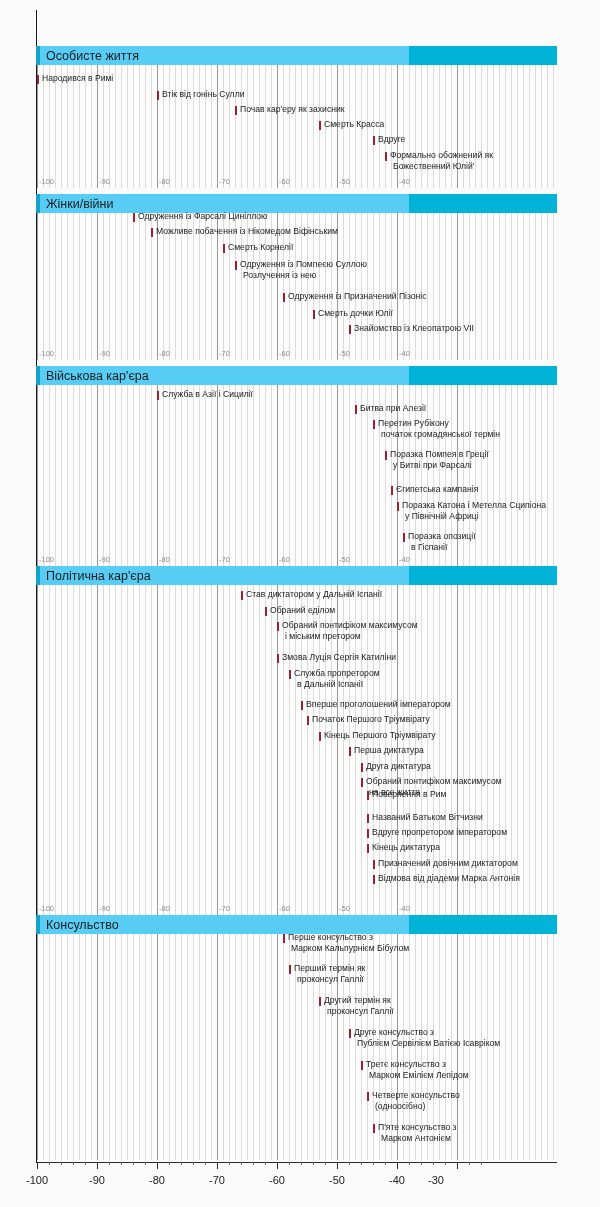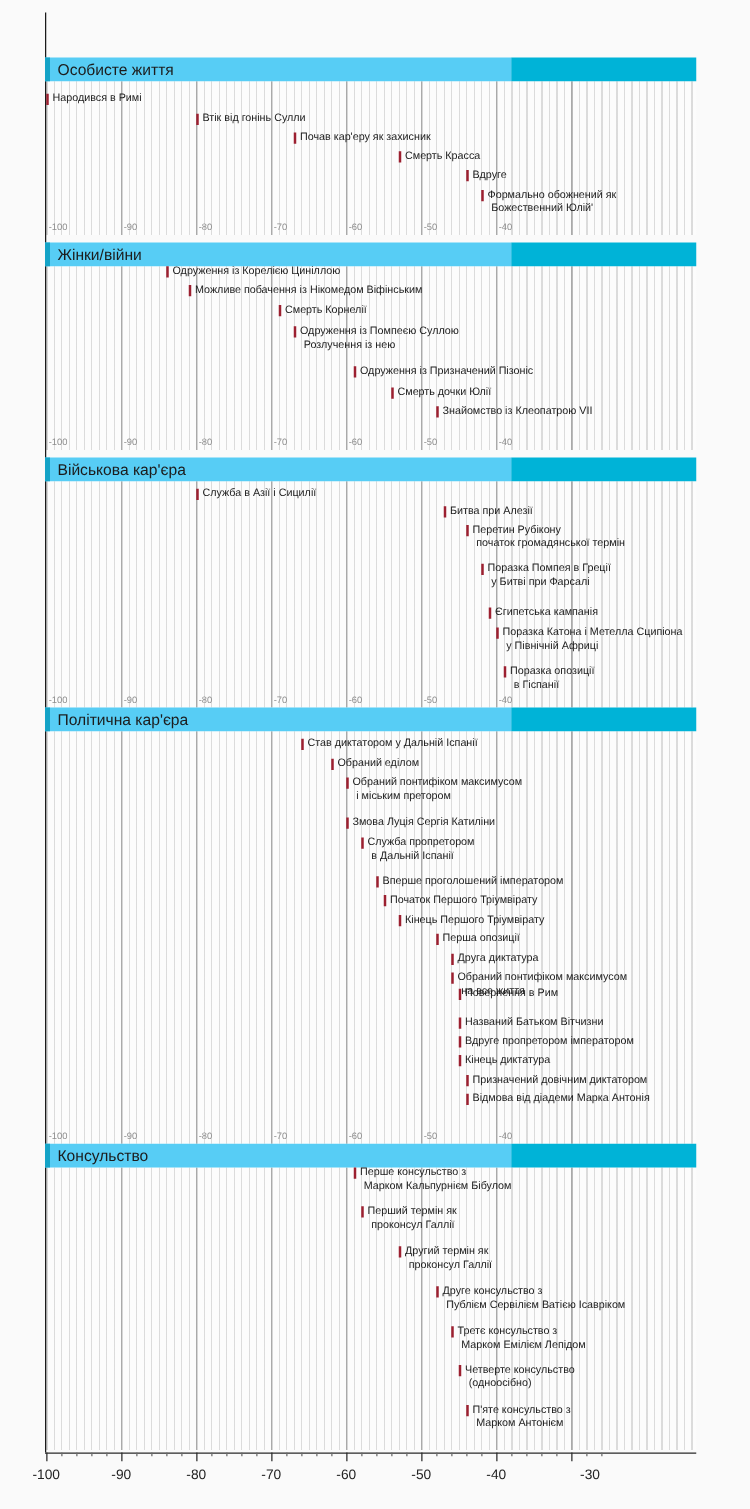--- a/index.html
+++ b/index.html
@@ -146,21 +146,21 @@
           <span style="left: 37px;">-100</span>
           <span style="left: 97px;">-90</span>
           <span style="left: 157px;">-80</span>
           <span style="left: 217px;">-70</span>
           <span style="left: 277px;">-60</span>
           <span style="left: 337px;">-50</span>
           <span style="left: 397px;">-40</span>
         </div>
         <div class="ev" style="left: 133px; top: 211px;">
           <span class="tick"></span>
-          <span class="lbl">Одруження із Корелією Циніллою</span>
+          <span class="lbl">Одруження із Фарсалі Циніллою</span>
         </div>
         <div class="ev" style="left: 151px; top: 226px;">
           <span class="tick"></span>
           <span class="lbl">Можливе побачення із Нікомедом Віфінським</span>
         </div>
         <div class="ev" style="left: 223px; top: 242px;">
           <span class="tick"></span>
           <span class="lbl">Смерть Корнелії</span>
         </div>
         <div class="ev" style="left: 235px; top: 259px;">
@@ -288,21 +288,21 @@
         <div class="ev" style="left: 307px; top: 714px;">
           <span class="tick"></span>
           <span class="lbl">Початок Першого Тріумвірату</span>
         </div>
         <div class="ev" style="left: 319px; top: 730px;">
           <span class="tick"></span>
           <span class="lbl">Кінець Першого Тріумвірату</span>
         </div>
         <div class="ev" style="left: 349px; top: 745px;">
           <span class="tick"></span>
-          <span class="lbl">Перша опозиції</span>
+          <span class="lbl">Перша диктатура</span>
         </div>
         <div class="ev" style="left: 361px; top: 761px;">
           <span class="tick"></span>
           <span class="lbl">Друга диктатура</span>
         </div>
         <div class="ev" style="left: 361px; top: 776px;">
           <span class="tick"></span>
           <span class="lbl">Обраний понтифіком максимусом<span class="l2">на все життя</span></span>
         </div>
         <div class="ev" style="left: 367px; top: 789px;">
@@ -419,15 +419,15 @@
       <i style="left: 481px;"></i>
     </div>
   <div class="axis-labels" id="axis-labels">
       <span style="left: 37px;">-100</span>
       <span style="left: 97px;">-90</span>
       <span style="left: 157px;">-80</span>
       <span style="left: 217px;">-70</span>
       <span style="left: 277px;">-60</span>
       <span style="left: 337px;">-50</span>
       <span style="left: 397px;">-40</span>
-      <span style="left: 472px;">-30</span>
+      <span style="left: 436px;">-30</span>
     </div>
 </div>
 
 </body></html>

